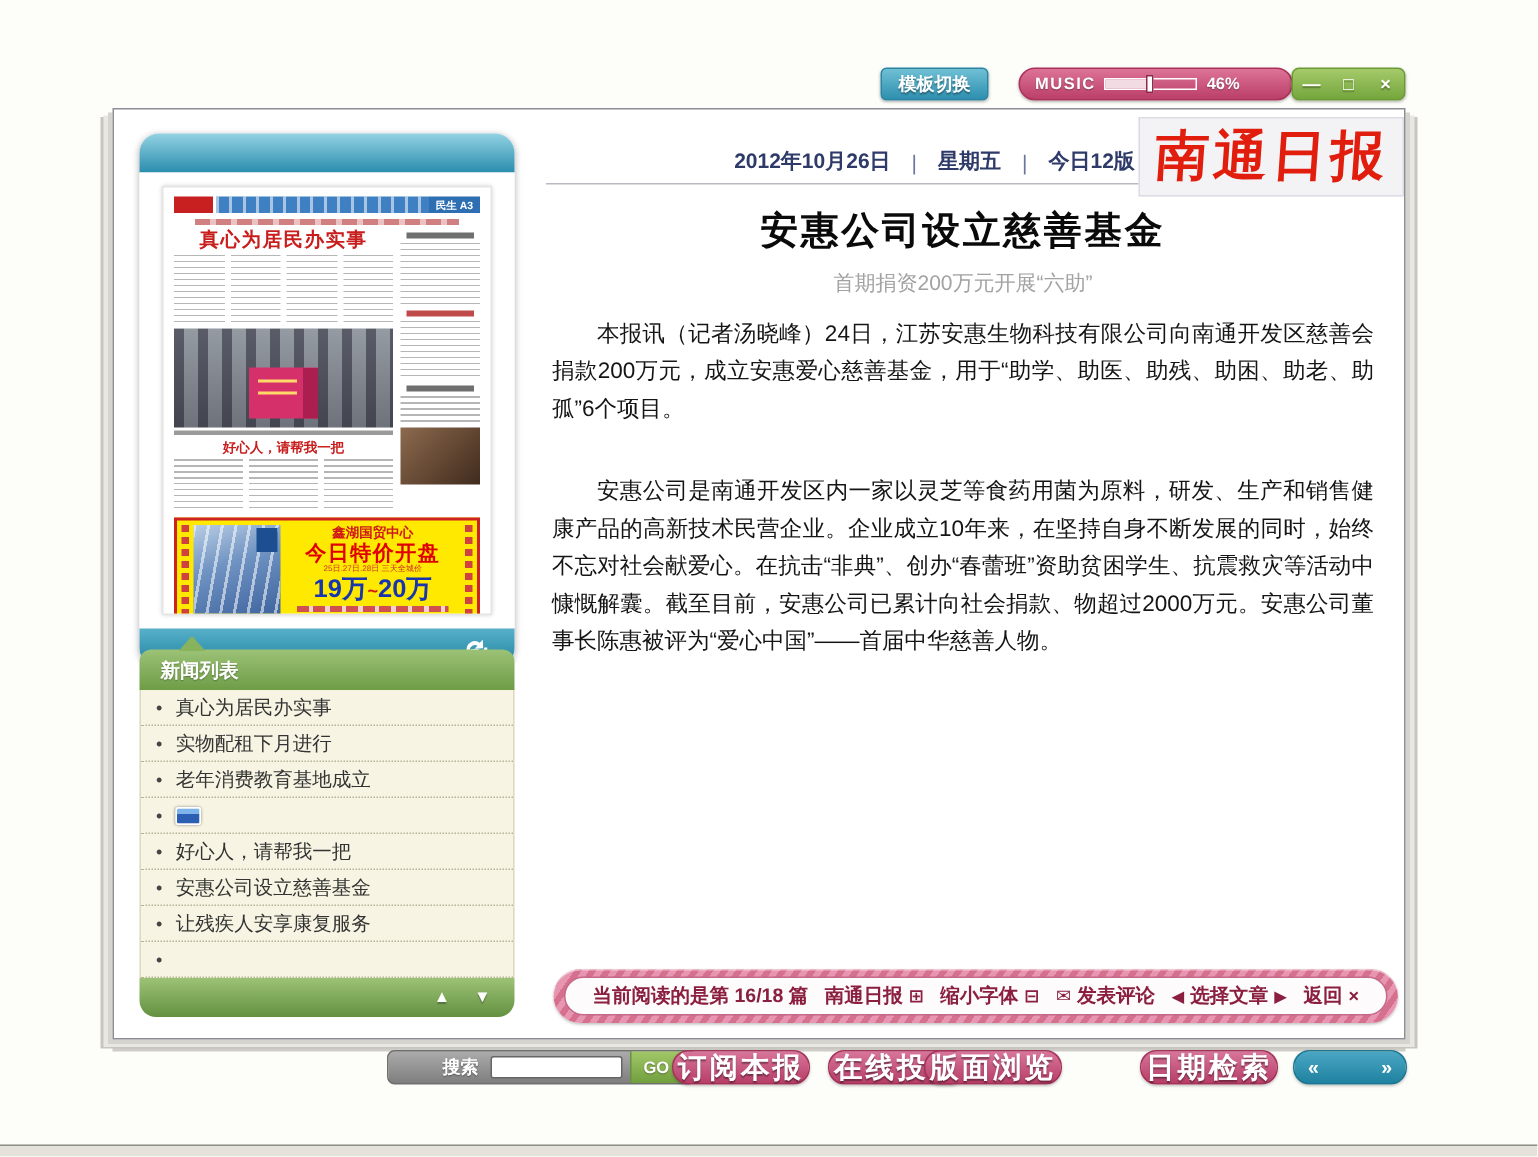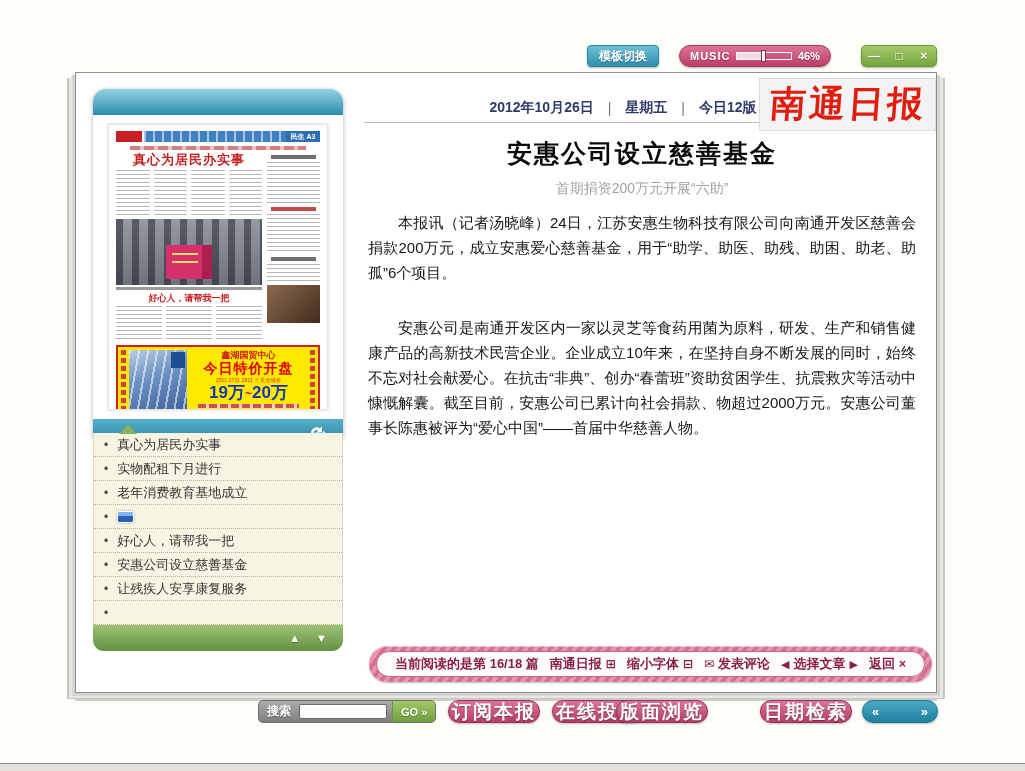--- a/index.html
+++ b/index.html
@@ -16,21 +16,21 @@
     position:absolute; top:45px; height:22px;
     border-radius:4px; color:#fff; font-weight:bold; font-size:12px;
     display:flex; align-items:center; justify-content:center;
     cursor:pointer;
     text-shadow:0 1px 1px rgba(0,0,0,.35);
     box-shadow:0 1px 2px rgba(0,0,0,.3);
   }
   #template-btn { left:587px; width:72px;
     background:linear-gradient(#6fc0d4,#2e8faf);
     border:1px solid #2a84a2; }
-  #music-bar { left:679px; width:152px; border-radius:11px;
+  #music-bar { left:679px; width:183px; border-radius:11px;
     background:linear-gradient(#dd7397,#bb3f68);
     border:1px solid #a83259; gap:6px; padding:0 10px;
     justify-content:flex-start;
   }
   #music-bar .music-label { font-size:11px; letter-spacing:1px; }
   .music-track { position:relative; width:62px; height:8px;
     border:1px solid #fff; background:transparent; }
   .music-fill { position:absolute; left:0; top:0; bottom:0; width:46%; background:#f3dbe4; }
   .music-thumb { position:absolute; top:-3px; left:44%; width:5px; height:12px;
     background:#fff; border:1px solid #8d2a4d; }
@@ -170,21 +170,21 @@
     border-radius:13px; display:flex; align-items:center; justify-content:center; gap:11px;
     color:#8b1f40; font-size:13px; font-weight:bold; }
   .toolbar-pill .tb-ico { font-size:12px; }
   .tb-btn { display:flex; align-items:center; gap:4px; cursor:pointer; }
   .tb-arrow { color:#8b1f40; font-size:11px; cursor:pointer; }
 
   
   .bottom-row { position:absolute; top:700px; height:23px; }
   #search-group { left:258px; display:flex; align-items:center;
     background:linear-gradient(#ababab,#7e7e7e); border:1px solid #6f6f6f;
-    border-radius:5px; overflow:hidden; height:23px; }
+    border-radius:5px; overflow:hidden; height:23px;padding-left:28px; }
   #search-group .search-label { color:#fff; font-weight:bold; font-size:12px; padding:0 8px;
     text-shadow:0 1px 1px rgba(0,0,0,.4); }
   #search-group input { width:88px; height:15px; border:1px solid #666; background:#fff;
     border-radius:2px; font-size:11px; padding:0 3px; outline:none; }
   #search-group .go-btn { height:23px; display:flex; align-items:center; padding:0 8px;
     margin-left:5px; background:linear-gradient(#a4c86a,#6f9d3c); color:#fff;
     font-weight:bold; font-size:11px; cursor:pointer; border-left:1px solid #68953a;
     text-shadow:0 1px 1px rgba(0,0,0,.35); }
   .pink-btn { position:absolute; top:700px; width:92px; height:23px; border-radius:11px;
     background:linear-gradient(#d8759a,#b73e68); border:1px solid #a33158;
@@ -293,20 +293,23 @@
         <svg width="22" height="15" viewBox="0 0 24 16">
           <path d="M4.5 9A6 6 0 0 1 14 3.6l2.2-2.2.3 6.3-6.3.3 2.2-2.2A4 4 0 0 0 6.6 9z" fill="#fff"></path>
           <path d="M19.5 7A6 6 0 0 1 10 12.4l-2.2 2.2-.3-6.3 6.3-.3-2.2 2.2A4 4 0 0 0 17.4 7z" fill="#fff"></path>
         </svg>
       </span>
     </div>
   </div>
 
   <div id="news-panel">
     <div class="news-notch"></div>
+    <div class="news-header">
+      <span>新闻列表</span>
+    </div>
     <div class="news-list">
       <div class="news-item">
         <span class="bullet">•</span>
         <span class="label">真心为居民办实事</span>
       </div>
       <div class="news-item">
         <span class="bullet">•</span>
         <span class="label">实物配租下月进行</span>
       </div>
       <div class="news-item">

